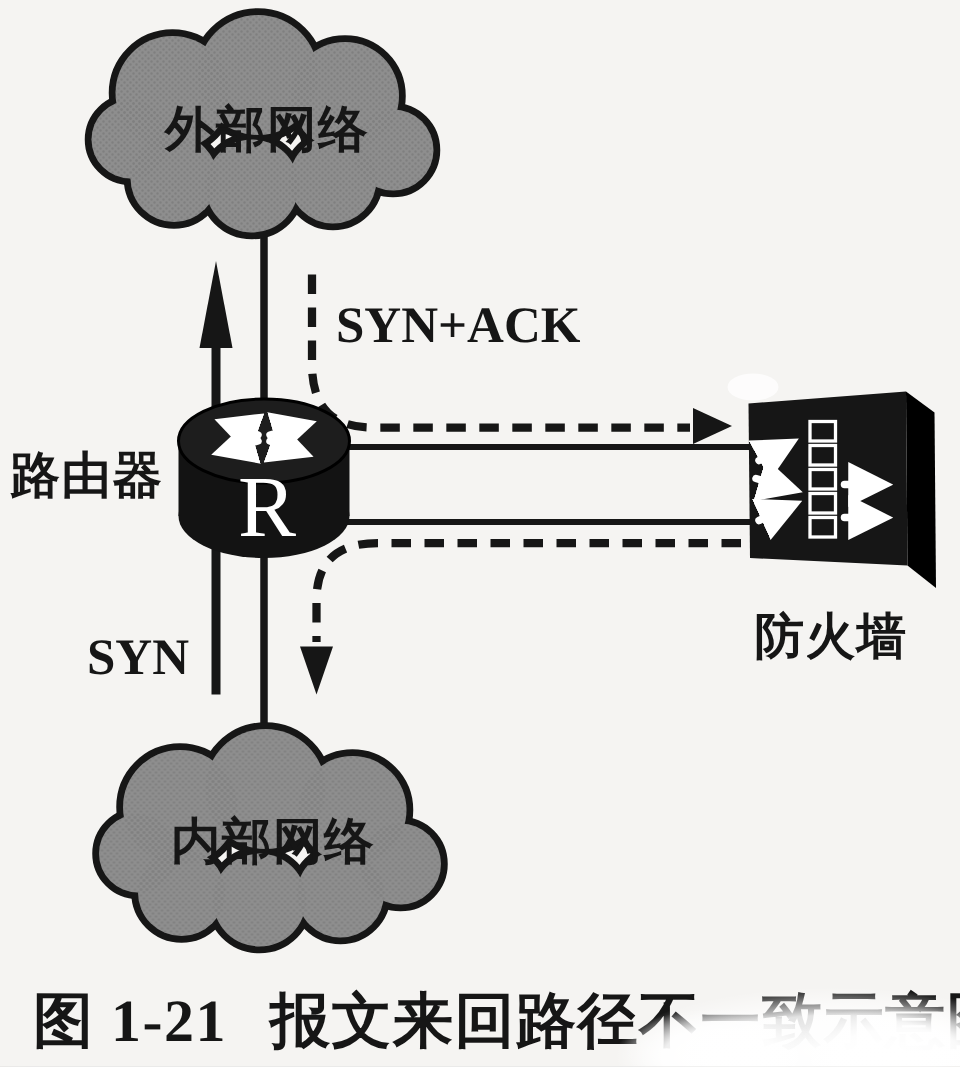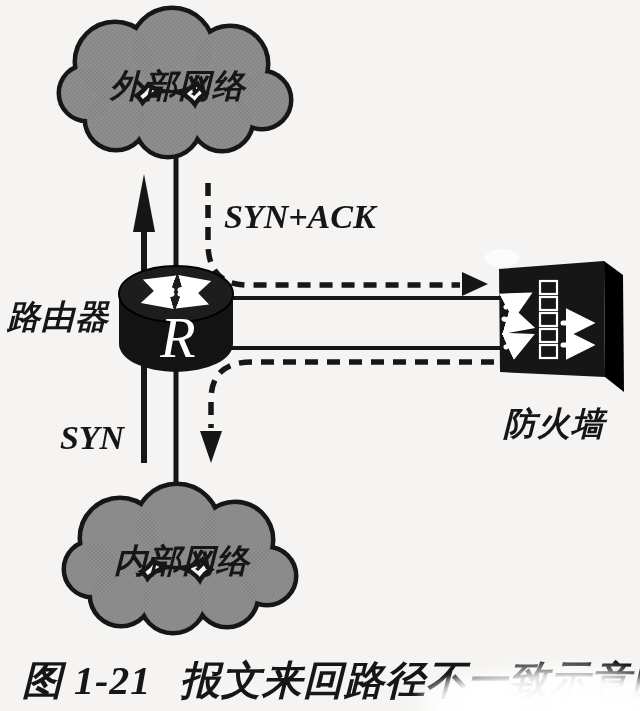--- a/index.html
+++ b/index.html
@@ -3,21 +3,20 @@
 <meta charset="utf-8">
 <style>
   html,body{margin:0;padding:0;background:#e8e8e8;}
   .page{
     position:relative;
     width:640px;height:711px;
     background:#f5f4f2;
     overflow:hidden;
     box-shadow:inset 0 0 50px rgba(150,145,138,.18);
     font-family:"Liberation Sans", sans-serif;
-    font-style:italic;
   }
   svg{display:block;}
   text{fill:#161616;}
   .cjk-label{
     font-family:"Liberation Sans", sans-serif;
     font-weight:bold;
     font-size:33px;
     letter-spacing:1px;
   }
   .latin-serif{

